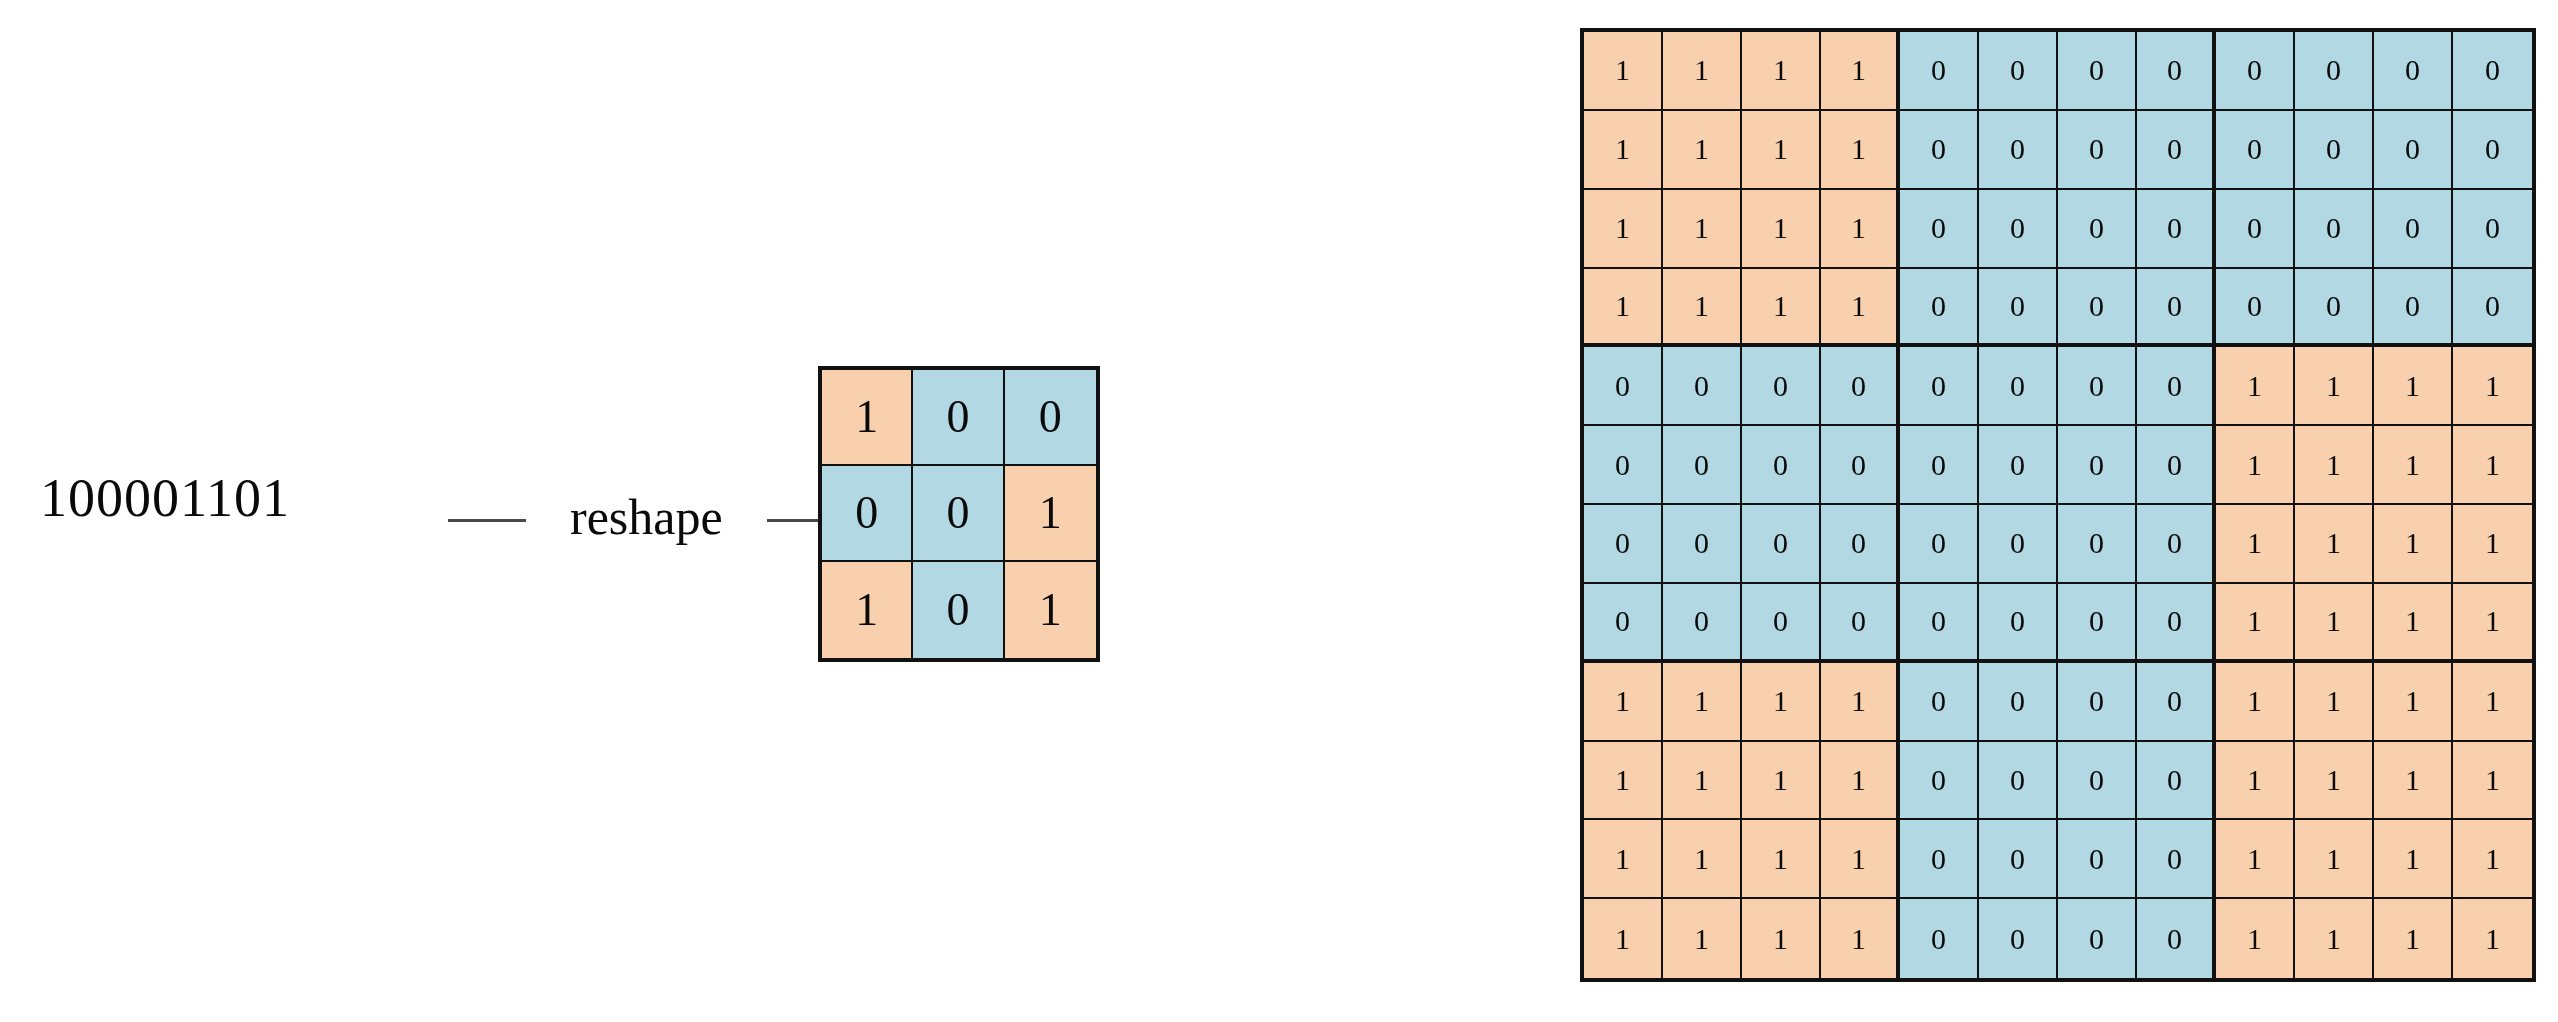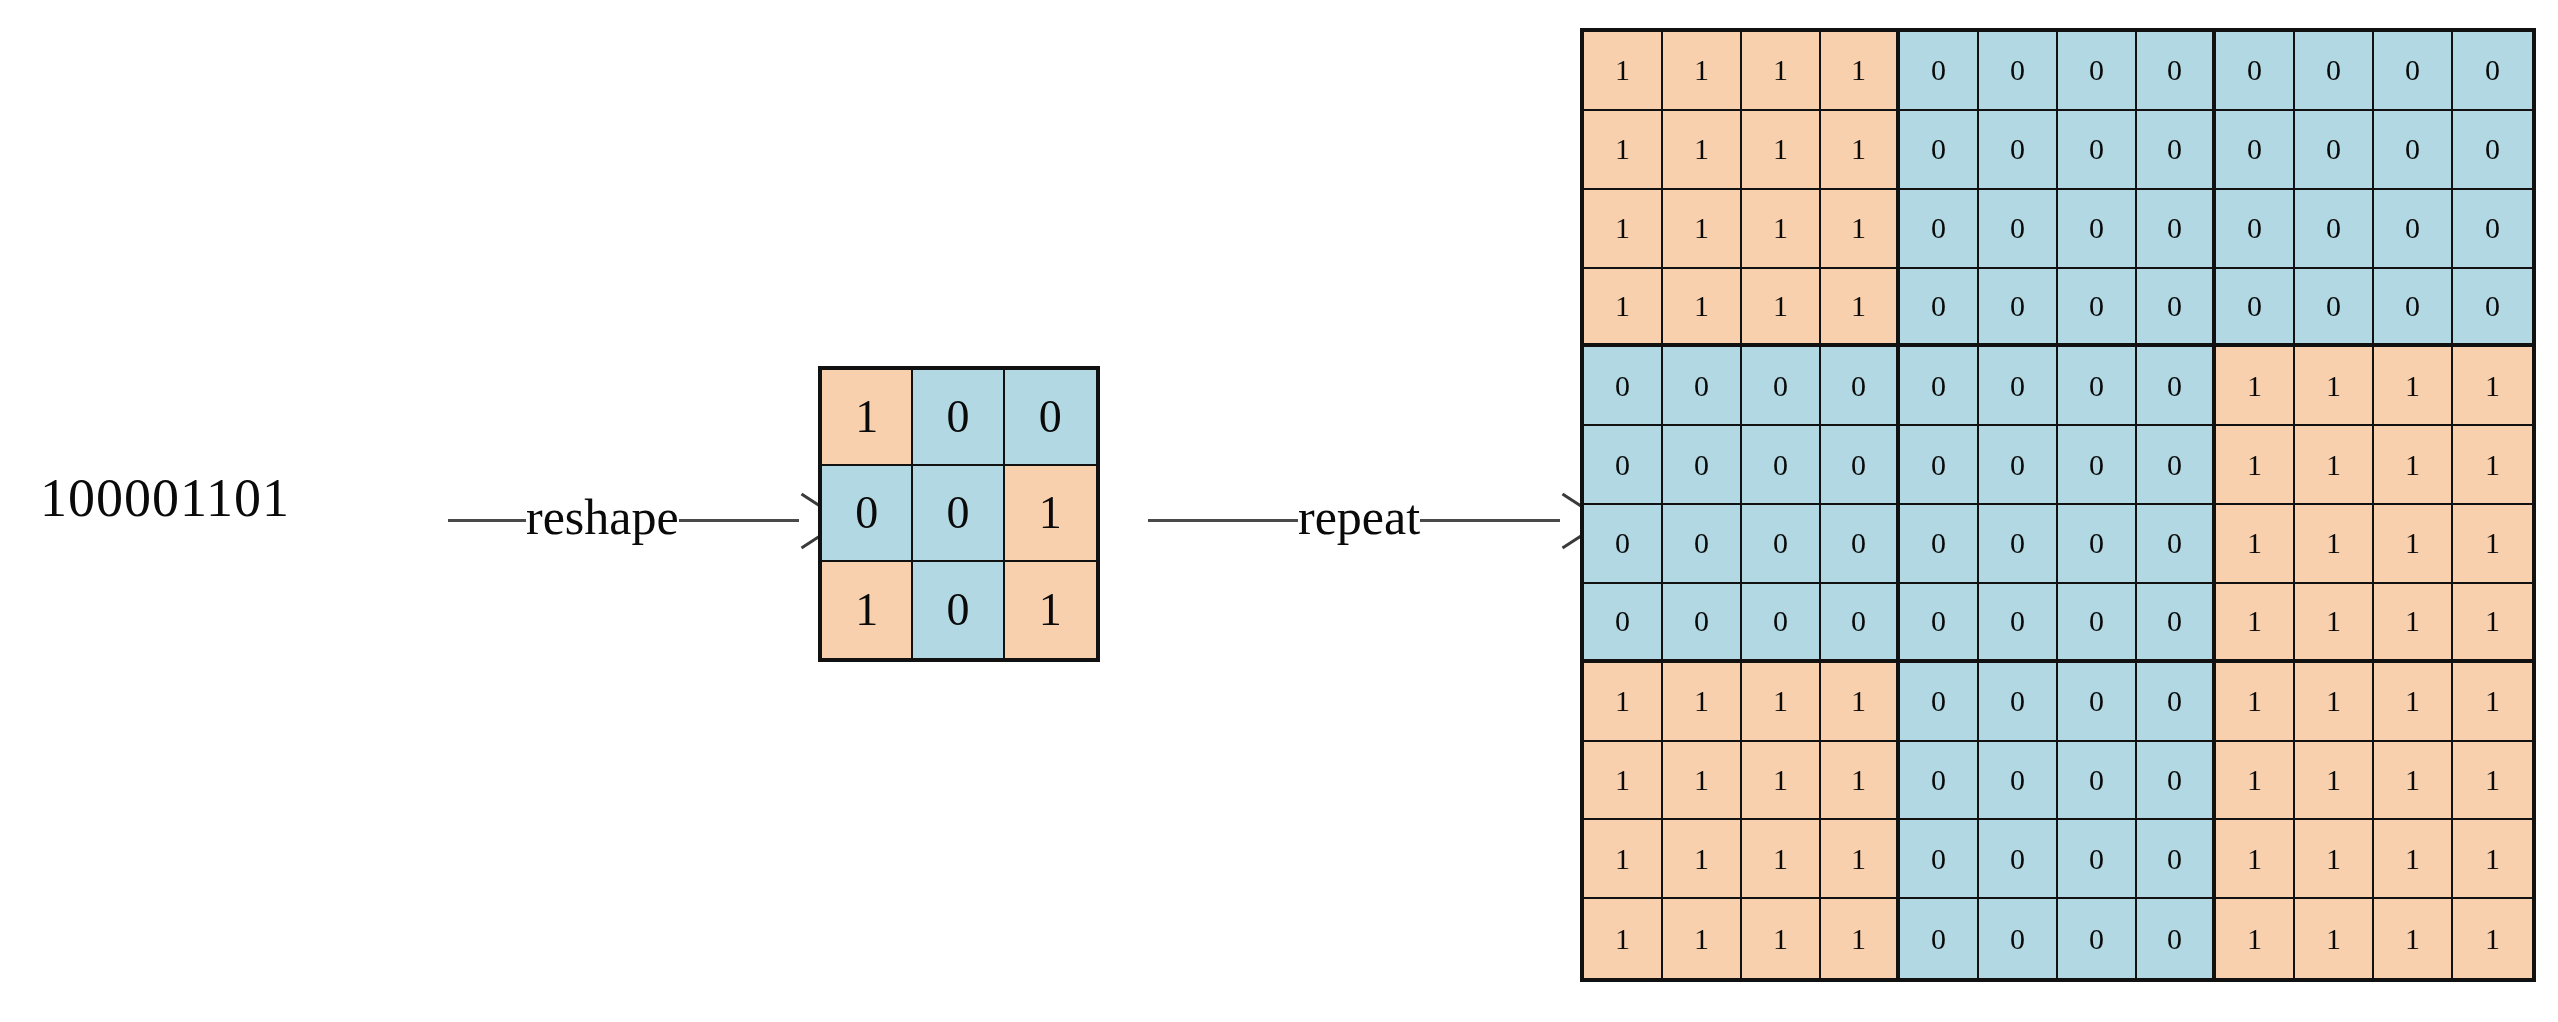--- a/index.html
+++ b/index.html
@@ -24,20 +24,21 @@
     line-height:1;
   }
 
   
   .arrow{
     position:absolute;
     display:flex;
     align-items:center;
     height:60px;
     white-space:nowrap;
+    gap:44px;
   }
   .arrow .seg{
     display:block;
     height:0;
     border-top:3px solid #4a4a4a;
   }
   .arrow .seg.pre{width:78px;}
   .arrow .seg.post{width:120px;}
   .arrow .lbl{
     font-size:50px;
@@ -131,26 +132,20 @@
       <div class="cell zero">0</div>
       <div class="cell zero lastcol">0</div>
       <div class="cell zero">0</div>
       <div class="cell zero">0</div>
       <div class="cell one lastcol">1</div>
       <div class="cell one lastrow">1</div>
       <div class="cell zero lastrow">0</div>
       <div class="cell one lastcol lastrow">1</div>
     </div>
 
-  <div class="arrow" id="arrow-repeat">
-    <span class="seg pre"></span>
-    <span class="lbl">repeat</span>
-    <span class="seg post"></span>
-    <span class="head"></span>
-  </div>
 
   <div class="matrix" id="matrix-large">
       <div class="cell one">1</div>
       <div class="cell one">1</div>
       <div class="cell one">1</div>
       <div class="cell one blockright">1</div>
       <div class="cell zero">0</div>
       <div class="cell zero">0</div>
       <div class="cell zero">0</div>
       <div class="cell zero blockright">0</div>

